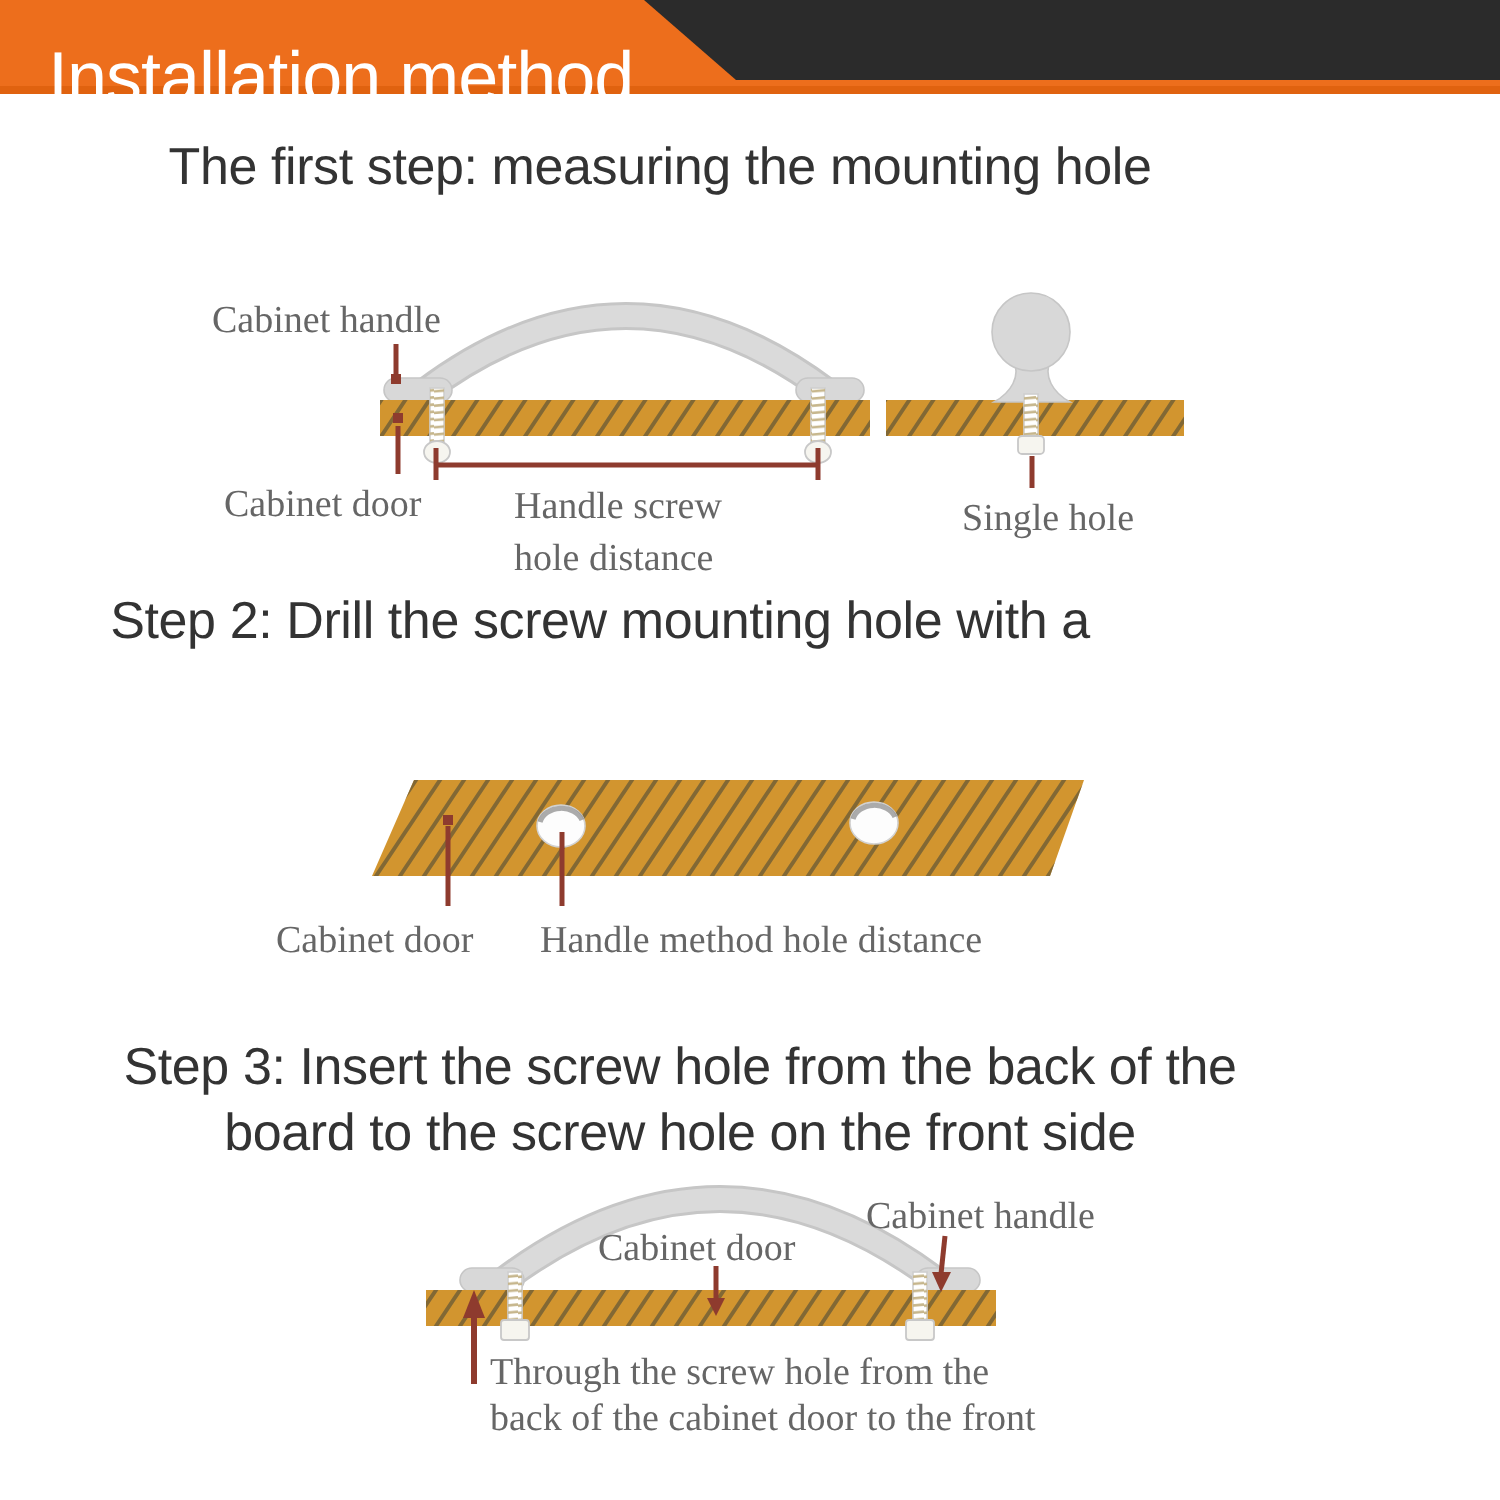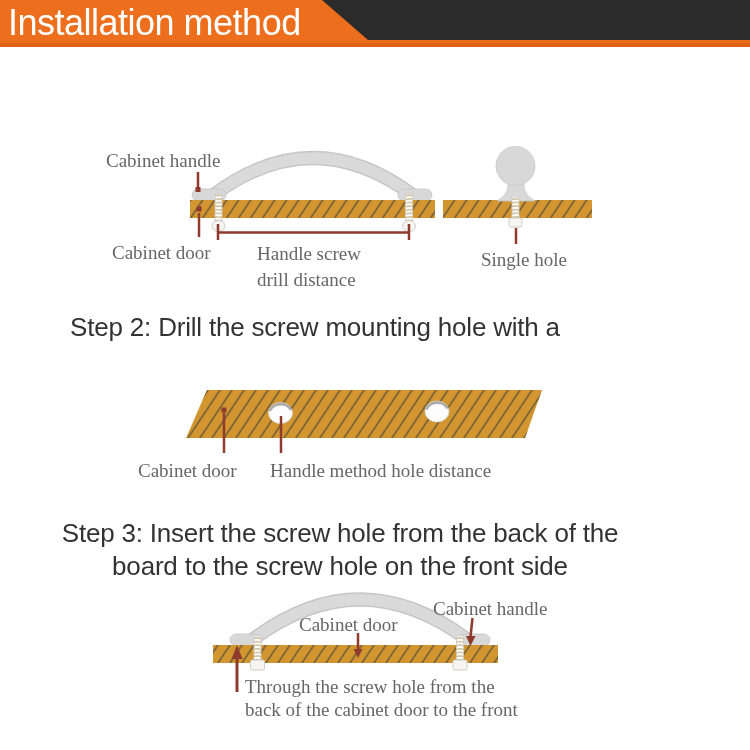--- a/index.html
+++ b/index.html
@@ -3,21 +3,21 @@
 <meta charset="utf-8">
 <style>
   html,body{margin:0;padding:0;background:#fff;}
   .page{position:relative;width:750px;height:750px;background:#fff;overflow:hidden;
         font-family:"Liberation Sans",sans-serif;}
   
   .banner{position:absolute;left:0;top:0;width:750px;height:47px;background:#ed6e1c;}
   .banner-dark{position:absolute;left:0;top:0;width:750px;height:40px;background:#2b2b2b;
                clip-path:polygon(322px 0,750px 0,750px 40px,368px 40px);}
   .banner-strip{position:absolute;left:0;top:43px;width:750px;height:4px;background:#e0620f;}
-  .page-title{position:absolute;left:8px;top:1px;margin:0;font-size:36px;font-weight:400;
+  .page-title{position:absolute;left:8px;top:1px;margin:16px;font-size:36px;font-weight:400;
               letter-spacing:-0.5px;color:#ffffff;line-height:44px;}
   
   .heading{position:absolute;text-align:center;font-size:26px;color:#333333;
            line-height:33px;letter-spacing:-0.2px;}
   
   .lbl{position:absolute;font-size:19px;color:#666666;line-height:25px;white-space:nowrap;font-family:Liberation Serif, serif;}
   .gfx{position:absolute;left:0;top:0;}
   
   .board{fill:#d2952f;}
   .hatchfill{fill:url(#hatch);}
@@ -157,30 +157,31 @@
         <polygon class="ann-f" points="466,636 475.5,636 470.5,646"></polygon>
       </g>
       <g>
         <path class="ann-thick" d="M237 656 V692"></path>
         <polygon class="ann-f" points="231.5,659 242.5,659 237,645"></polygon>
       </g>
     </g>
   </svg>
 
   <div class="heading" style="left:0;top:67px;width:660px;">
+    <div>The first step: measuring the mounting hole</div>
   </div>
   <div class="lbl" style="left:106px;top:148px;">Cabinet handle</div>
   <div class="lbl" style="left:112px;top:240px;">Cabinet door</div>
   <div class="lbl" style="left:257px;top:241px;line-height:26px;">
     <div>Handle screw</div>
-    <div>drill distance</div>
+    <div>hole distance</div>
   </div>
   <div class="lbl" style="left:481px;top:247px;">Single hole</div>
 
-  <div class="heading" style="left:0;top:311px;width:600px;padding-left:15px;">
+  <div class="heading" style="left:0;top:294px;width:600px;">
     <div>Step 2: Drill the screw mounting hole with a</div>
   </div>
   <div class="lbl" style="left:138px;top:458px;">Cabinet door</div>
   <div class="lbl" style="left:270px;top:458px;">Handle method hole distance</div>
 
   <div class="heading" style="left:10px;top:517px;width:660px;">
     <div>Step 3: Insert the screw hole from the back of the</div>
     <div>board to the screw hole on the front side</div>
   </div>
   <div class="lbl" style="left:299px;top:612px;">Cabinet door</div>

